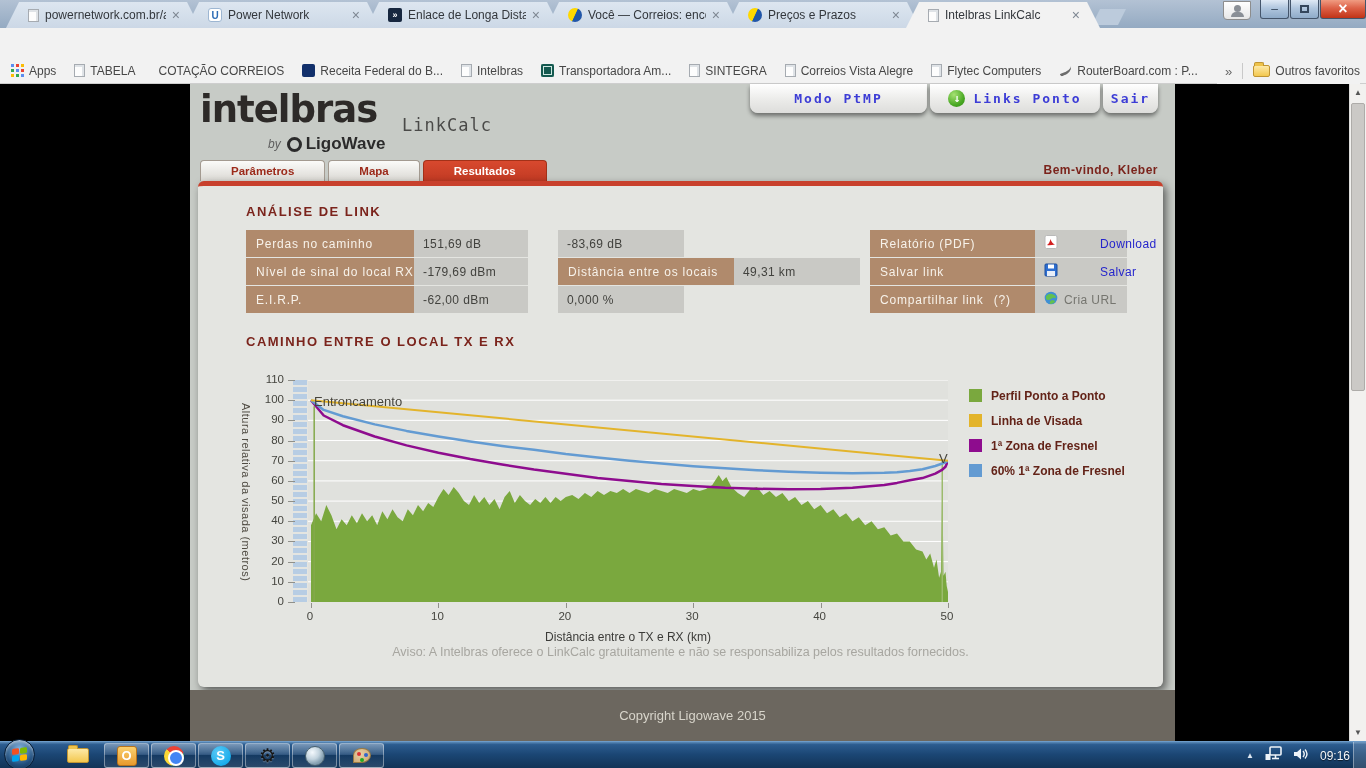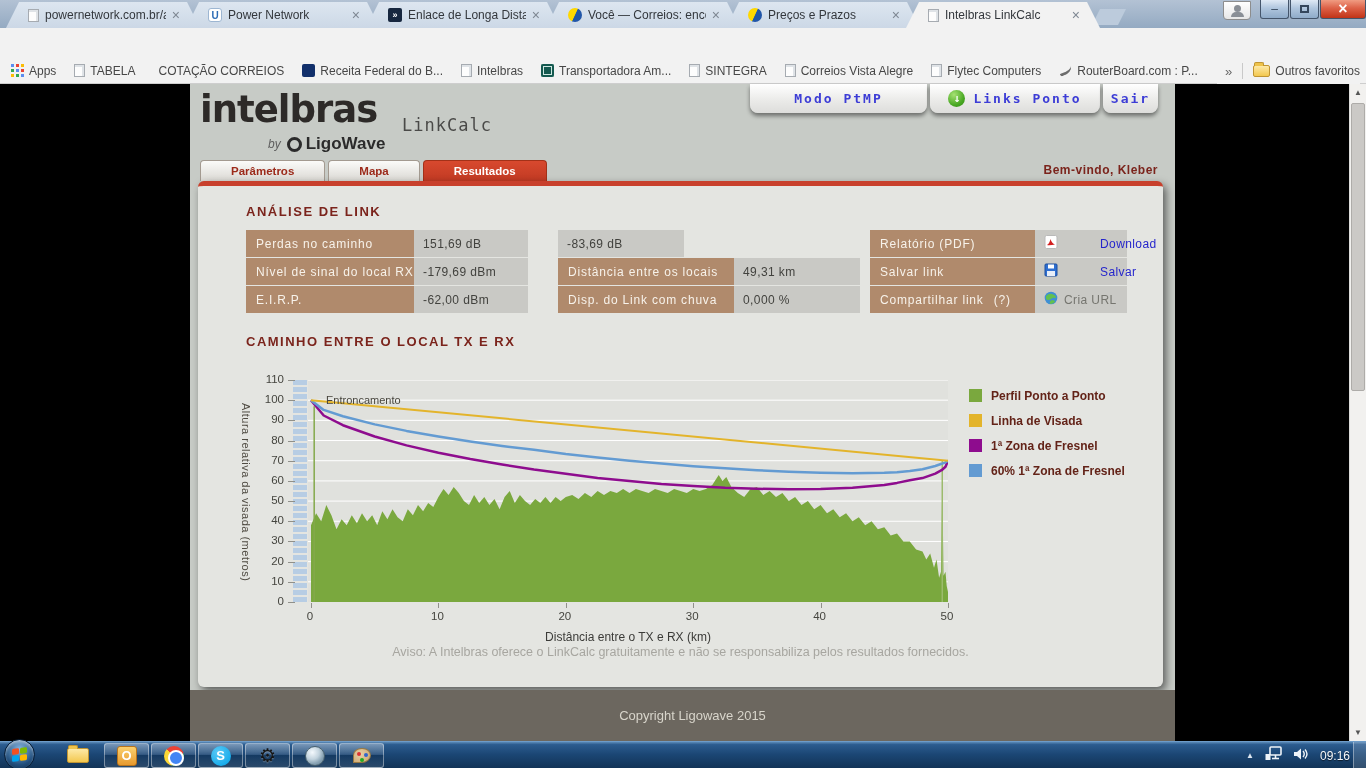--- a/index.html
+++ b/index.html
@@ -124,21 +124,21 @@
 
   
   .y-axis-title{position:absolute;left:42px;top:194px;height:224px;writing-mode:vertical-rl;
     font-size:11px;color:#4f4b42;letter-spacing:.5px;text-align:center;}
   .ytick{position:absolute;width:26px;text-align:right;font-size:11.5px;color:#45453f;left:60px;}
   .ydash{position:absolute;left:90px;width:7px;height:1px;background:#90908a;}
   .stripe-bar{position:absolute;left:95px;top:194px;width:14px;height:223px;
     background:repeating-linear-gradient(180deg,#b7cde4 0 5px,#e4e5e1 5px 7px);}
   .plot{position:absolute;left:110px;top:194px;width:640px;height:222px;background:#e0e1dd;overflow:hidden;}
   .plot svg{position:absolute;left:0;top:0;}
-  .anno{position:absolute;font-size:11px;color:#46443c;white-space:nowrap;margin-left:12px;}
+  .anno{position:absolute;font-size:13px;color:#46443c;white-space:nowrap;}
   .xdash{position:absolute;top:417px;width:1px;height:5px;background:#90908a;}
   .xtick{position:absolute;top:424px;width:30px;text-align:center;font-size:11.5px;color:#45453f;}
   .x-axis-title{position:absolute;left:110px;top:444px;width:640px;text-align:center;font-size:12px;color:#3b3b38;}
   .legend{position:absolute;left:771px;top:197px;}
   .lg-item{display:flex;align-items:center;gap:9px;height:25px;}
   .lg-sw{width:13px;height:13px;}
   .lg-label{font-size:12px;font-weight:bold;color:#632318;white-space:nowrap;}
   .aviso{position:absolute;left:0;top:459px;width:100%;text-align:center;font-size:12.5px;color:#a7a6a0;}
 
   .site-footer{position:absolute;left:0;top:606px;width:985px;height:51px;background:#6c675f;
@@ -375,21 +375,20 @@
               <span>-83,69 dB</span>
             </div>
           </div>
           <div class="rrow">
             <div class="lbl">Distância entre os locais</div>
             <div class="val">
               <span>49,31 km</span>
             </div>
           </div>
           <div class="rrow">
-            <div class="lbl">Disp. do Link com chuva</div>
             <div class="val">
               <span>0,000 %</span>
             </div>
           </div>
         </div>
       <div class="rtable rt-2" id="rt2">
           <div class="rrow">
             <div class="lbl">Relatório (PDF)</div>
             <div class="val">
               <span><svg width="14" height="14" viewBox="0 0 14 14">

